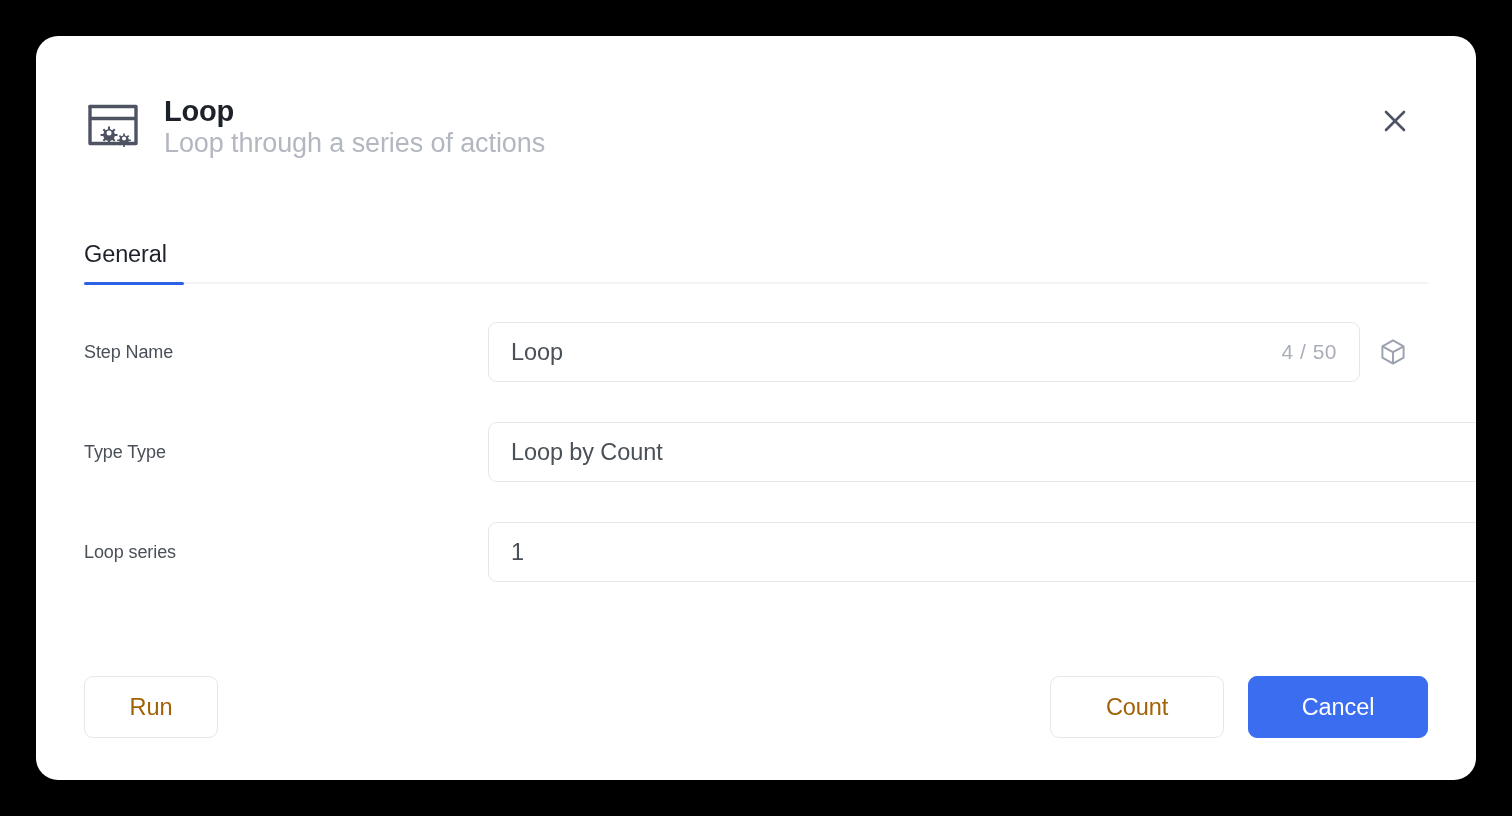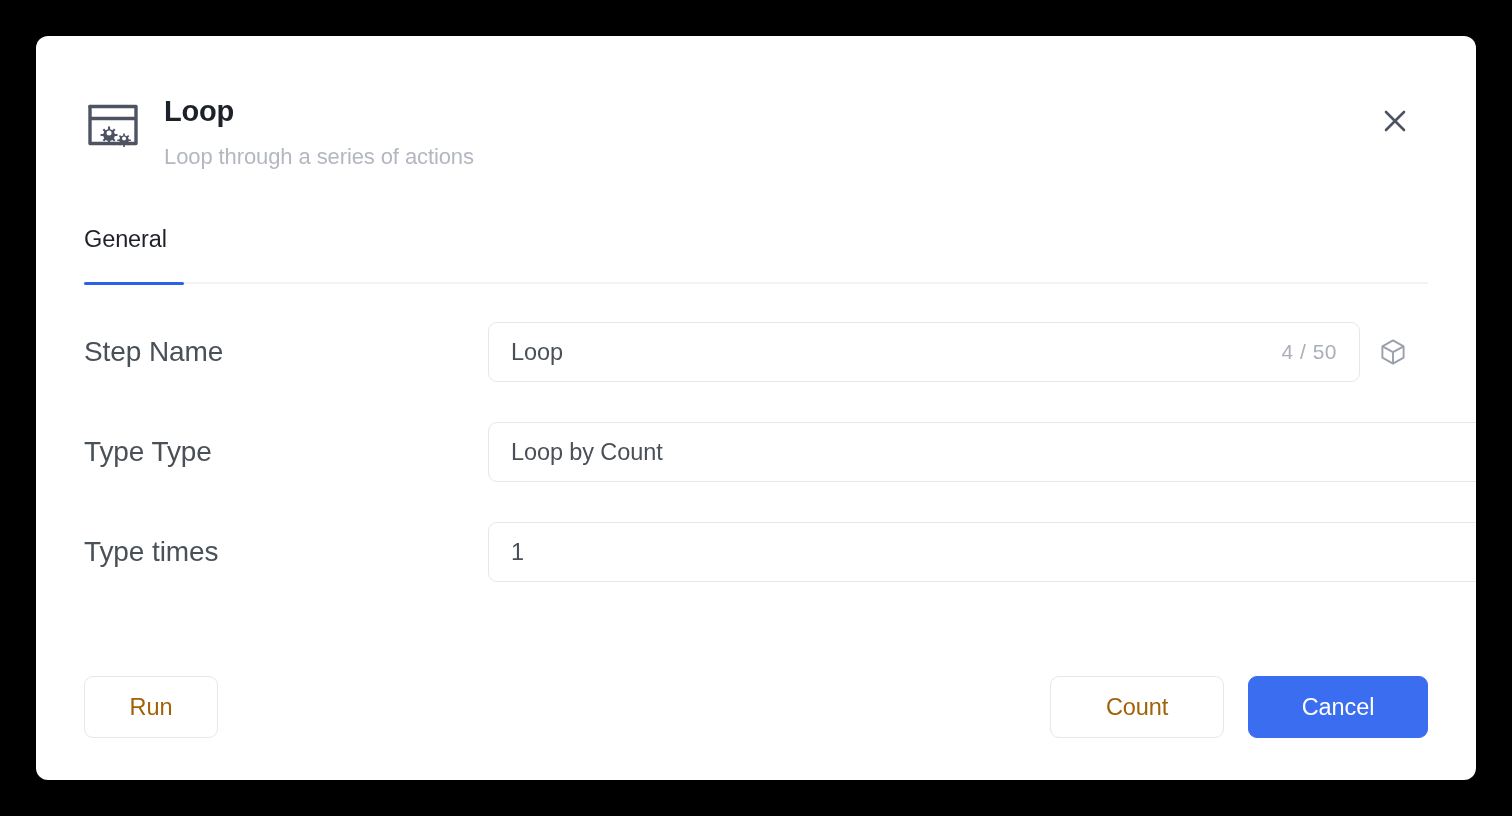--- a/index.html
+++ b/index.html
@@ -12,21 +12,21 @@
     overflow: hidden;
   }
 
   .modal {
     position: absolute;
     left: 36px;
     top: 36px;
     width: 1440px;
     height: 744px;
     background: #ffffff;
-    border-radius: 12px;
+    border-radius: 22px;
     overflow: hidden;
   }
 
   
   .modal-header {
     position: absolute;
     left: 48px;
     top: 56px;
     right: 48px;
     height: 90px;
@@ -52,24 +52,23 @@
 
   .dialog-title {
     font-size: 29px;
     font-weight: bold;
     color: #1d2129;
     letter-spacing: -0.2px;
     line-height: 34px;
   }
 
   .dialog-subtitle {
-    font-size: 22px;
+    font-size: 27px;
     color: #b3b7c0;
     line-height: 30px;
-    margin-top: 14px;
     letter-spacing: -0.1px;
   }
 
   .close-button {
     position: absolute;
     right: 14px;
     top: 10px;
     width: 38px;
     height: 38px;
     display: flex;
@@ -81,21 +80,21 @@
   
   .tabs-wrap {
     position: absolute;
     left: 48px;
     right: 48px;
     top: 190px;
   }
 
   .tabs-row {
     display: flex;
-    align-items: flex-start;
+    align-items: flex-end;
     gap: 34px;
     height: 56px;
   }
 
   .tab {
     font-size: 23.5px;
     color: #1d2129;
     padding-bottom: 14px;
     cursor: pointer;
     letter-spacing: -0.1px;
@@ -129,21 +128,21 @@
   .form-row {
     display: flex;
     align-items: center;
     height: 60px;
     margin-bottom: 40px;
   }
 
   .field-label {
     width: 404px;
     flex: 0 0 404px;
-    font-size: 28px;
+    font-size: 18px;
     color: #4a5058;
     letter-spacing: -0.1px;
   }
 
   .field-control {
     flex: 1;
     display: flex;
     align-items: center;
     gap: 16px;
   }
@@ -311,21 +310,21 @@
           <span class="chevron">
             <svg width="20" height="20" viewBox="0 0 20 20" fill="none">
               <path d="M4.5 7.5 L10 13 L15.5 7.5" stroke="#c3c6cf" stroke-width="1.8" stroke-linecap="round" stroke-linejoin="round" fill="none"></path>
             </svg>
           </span>
         </div>
       </div>
     </div>
 
     <div class="form-row">
-      <div class="field-label">Type times</div>
+      <div class="field-label">Loop series</div>
       <div class="field-control">
         <div class="input-box full">
           <span class="input-value" placeholder="Loop times">1</span>
         </div>
       </div>
     </div>
 
   </div>
 
   <div class="footer">

